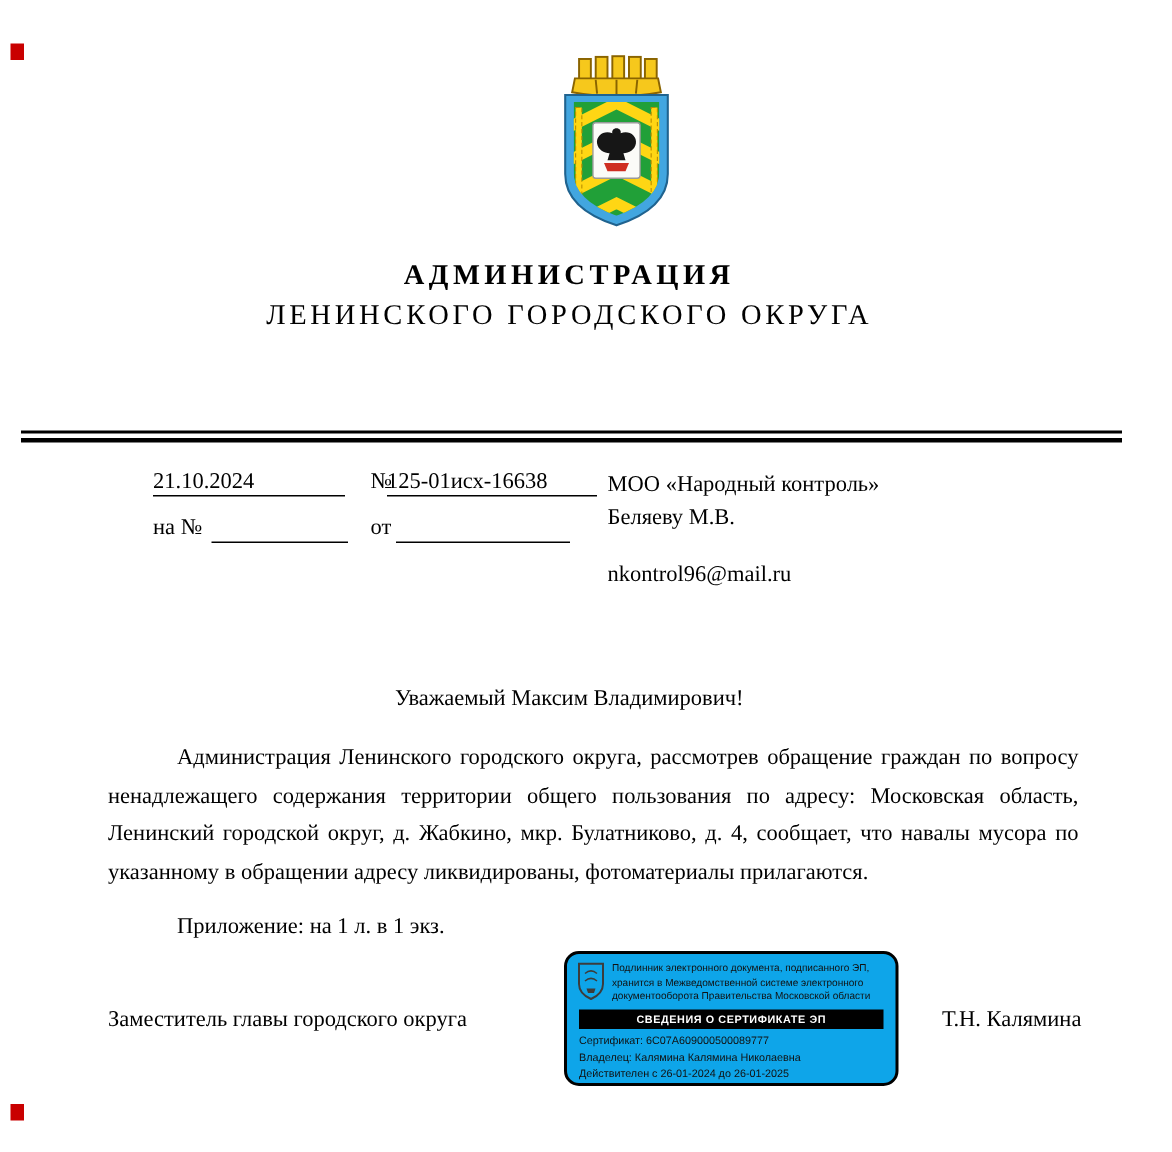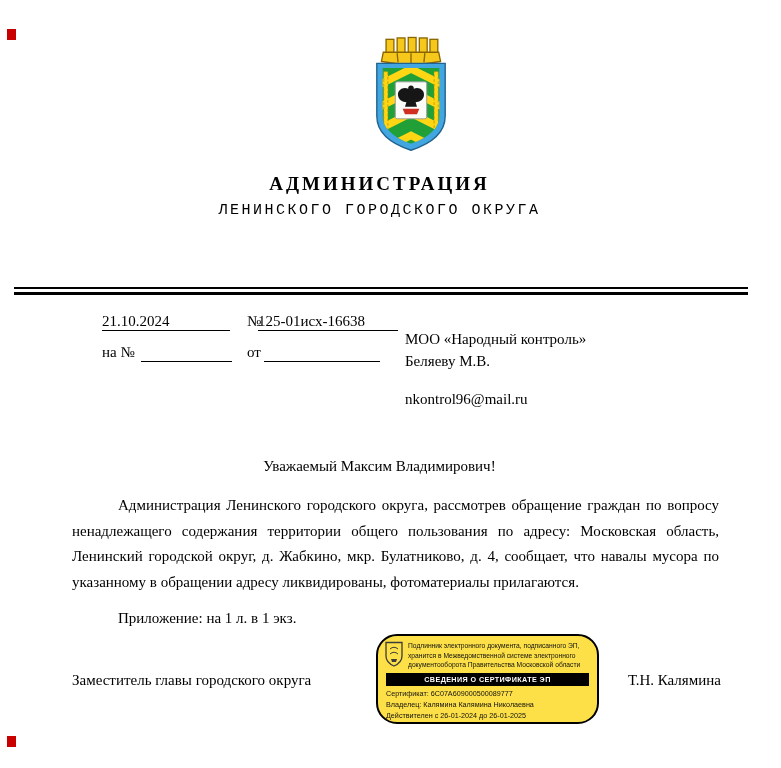--- a/index.html
+++ b/index.html
@@ -6,55 +6,55 @@
   .page{position:relative;width:759px;height:768px;background:#ffffff;overflow:hidden;
         font-family:"Liberation Serif", serif;color:#000;}
   .corner-mark{position:absolute;width:9px;height:11px;background:#c90000;}
   .cm-tl{left:7px;top:29px;} .cm-tr{left:766px;top:29px;}
   .cm-bl{left:7px;top:736px;} .cm-br{left:766px;top:736px;}
 
   .emblem{position:absolute;left:364px;top:31px;width:94px;height:122px;}
 
   .org{position:absolute;left:0;right:0;top:170px;text-align:center;line-height:27px;}
   .org-l1{font-weight:bold;font-size:19px;letter-spacing:3px;}
-  .org-l2{font-size:15px;letter-spacing:2.5px;font-family:Liberation Mono, monospace;}
+  .org-l2{font-size:19px;letter-spacing:2.5px;}
   .org-l3{font-size:17px;letter-spacing:1px;}
 
   .contact{position:absolute;left:0;right:0;top:266px;text-align:center;
            font-style:italic;font-size:12.5px;}
   .contact-email{text-decoration:underline;cursor:pointer;}
 
   .rule{position:absolute;left:14px;right:11px;top:287px;height:3px;
         border-top:2.5px solid #000;border-bottom:3.5px solid #000;}
 
   .ref, .recip, .sal, .para, .attach, .sig, .stamp{font-size:15px;}
 
   .ref-date{position:absolute;left:102px;top:313px;width:128px;border-bottom:1px solid #000;}
   .ref-no-sym{position:absolute;left:247px;top:313px;}
   .ref-number{position:absolute;left:258px;top:313px;width:140px;border-bottom:1px solid #000;}
   .ref-on{position:absolute;left:102px;top:344px;}
   .ref-blank1{position:absolute;left:141px;top:344px;width:91px;height:17px;border-bottom:1px solid #000;}
   .ref-ot{position:absolute;left:247px;top:344px;}
   .ref-blank2{position:absolute;left:264px;top:344px;width:116px;height:17px;border-bottom:1px solid #000;}
 
-  .recip{position:absolute;left:405px;top:312px;line-height:22px;margin-top:16px;}
+  .recip{position:absolute;left:405px;top:312px;line-height:22px;}
   .recip-email{position:absolute;left:405px;top:372px;}
 
   .sal{position:absolute;left:0;right:0;top:458px;text-align:center;}
 
   .para{position:absolute;left:72px;top:493px;width:647px;text-align:justify;
         text-indent:46px;line-height:25.5px;}
 
   .attach{position:absolute;left:72px;top:610px;text-indent:46px;}
 
   .sig-pos{position:absolute;left:72px;top:672px;}
   .sig-name{position:absolute;left:628px;top:672px;}
 
   .stamp{position:absolute;left:376px;top:634px;width:219px;height:86px;
-         border:2px solid #000;border-radius:21px;background:#fde047;
+         border:2px solid #000;border-radius:10px;background:#0ea5e9;
          font-family:"Liberation Sans", sans-serif;font-size:7px;}
   .stamp-top{display:flex;align-items:flex-start;padding:5px 7px 2px 6px;gap:4px;}
   .stamp-emblem{width:20px;height:27px;flex:0 0 auto;}
   .stamp-header{line-height:9.5px;font-size:6.7px;color:#111;}
   .stamp-bar{margin:1px 8px 0 8px;background:#000;color:#fff;text-align:center;
              font-weight:bold;font-size:7.2px;letter-spacing:.4px;padding:2.5px 0 2px 0;}
   .stamp-details{padding:3px 8px 0 8px;line-height:10.8px;font-size:7.2px;color:#111;}
 </style>
 </head>
 <body>

